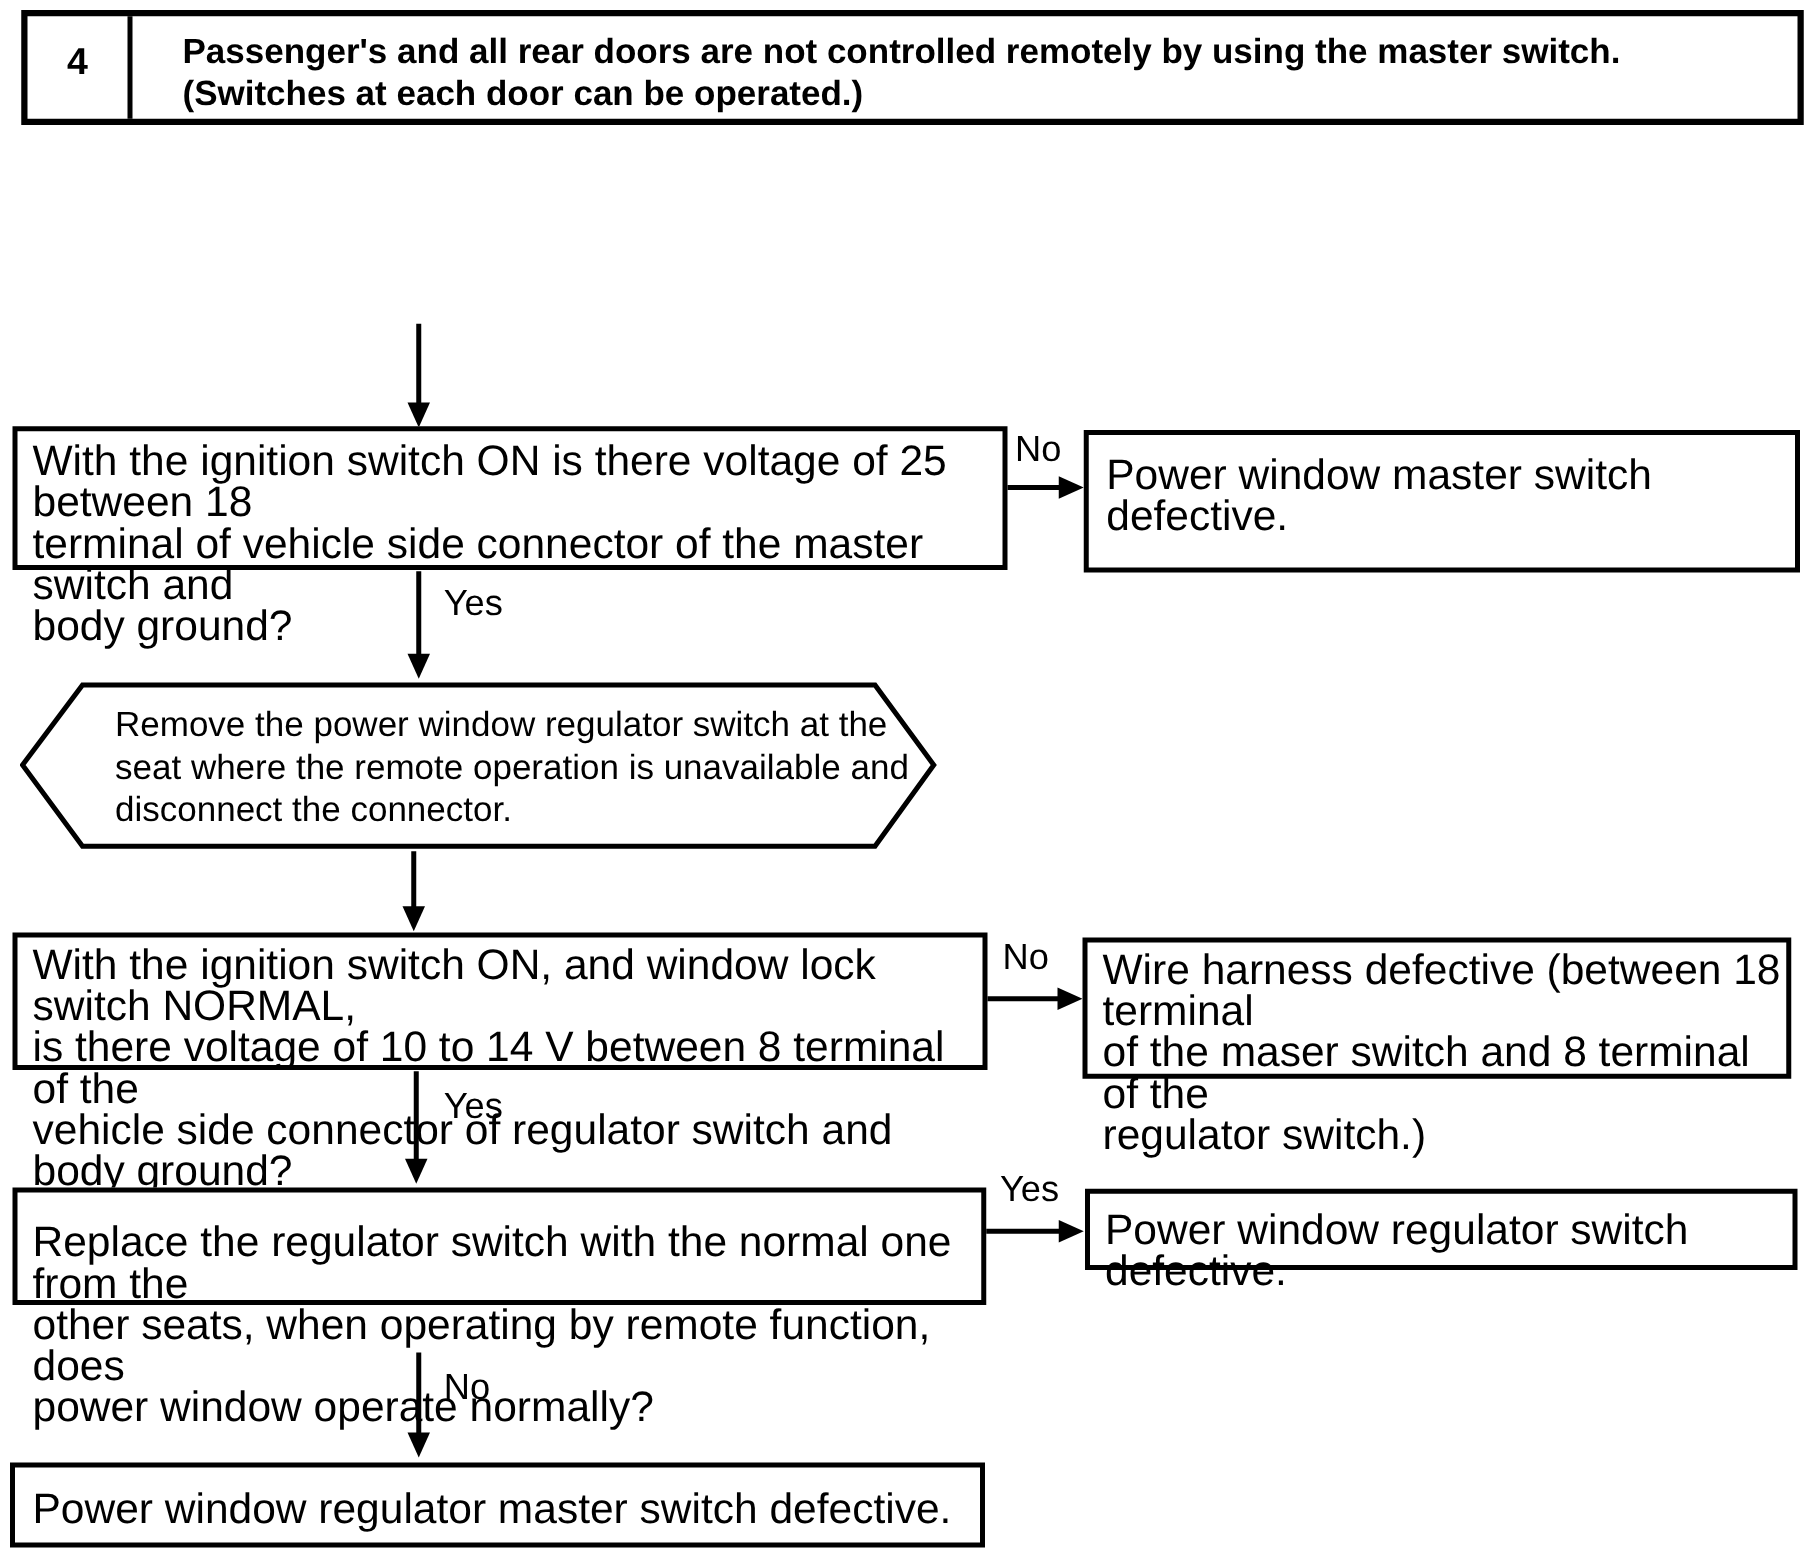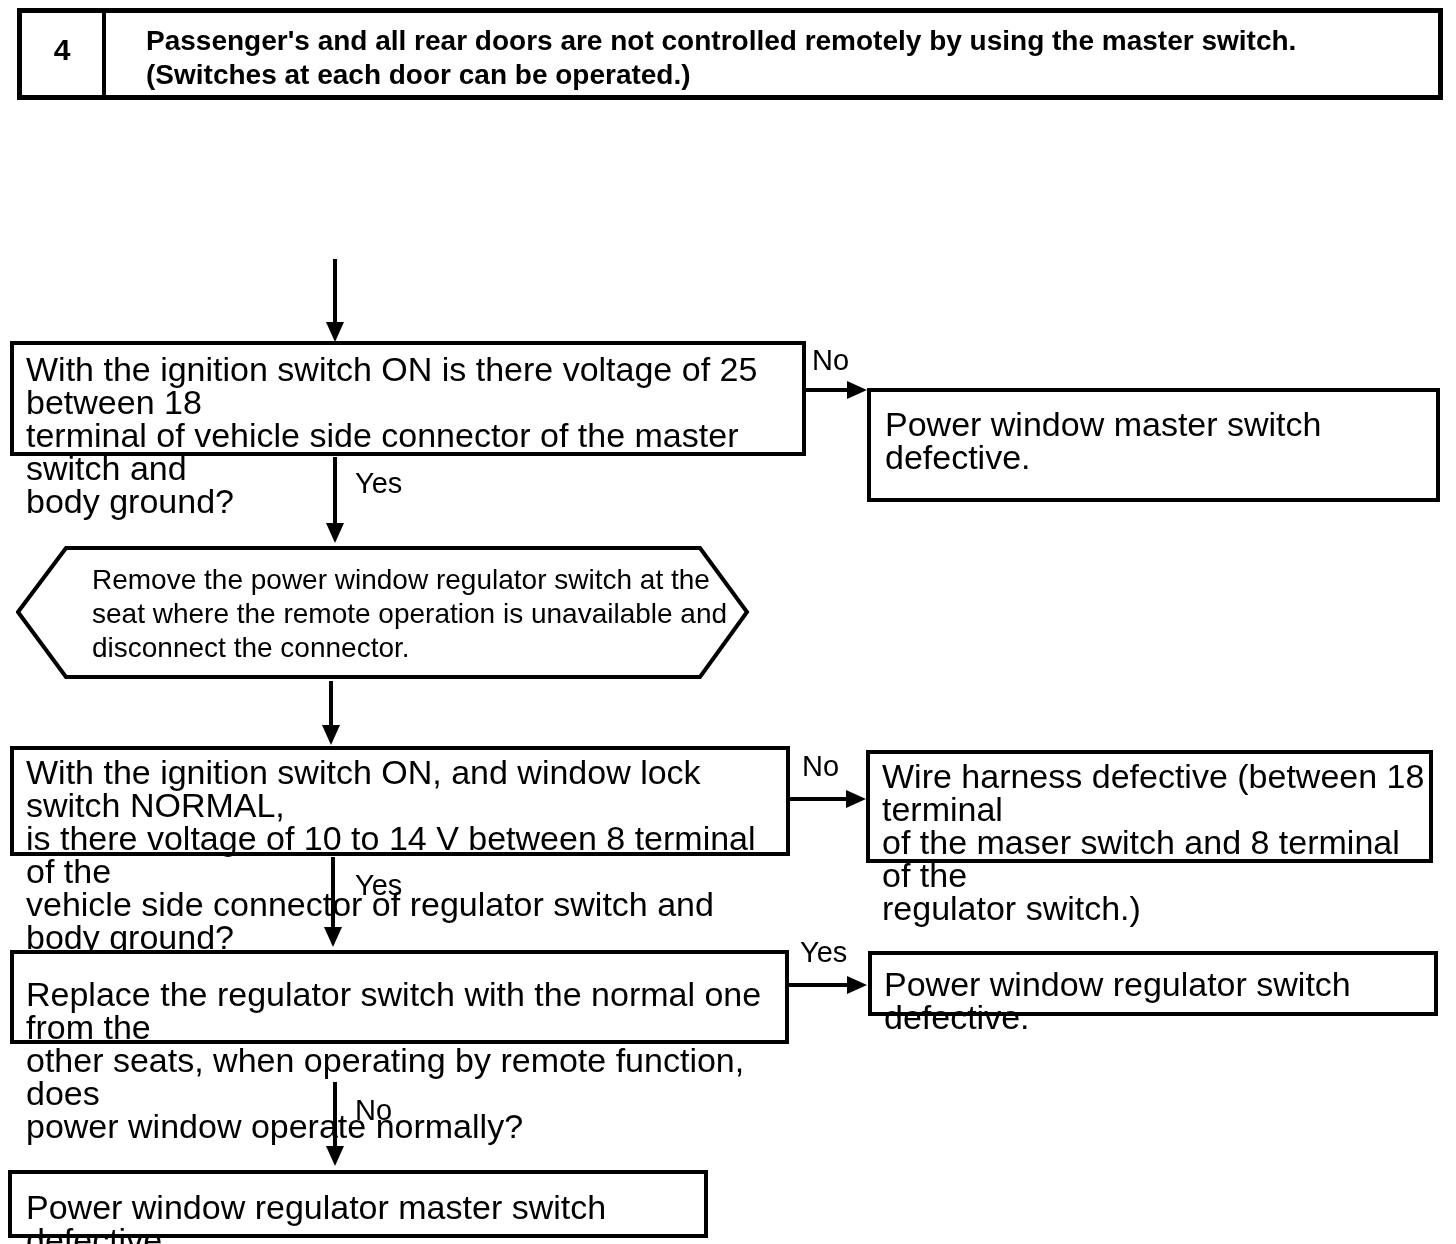--- a/index.html
+++ b/index.html
@@ -65,21 +65,21 @@
   <div class="vline" style="left:333px; top:259px; height:66px;"></div>
   <div class="head-down" style="left:326px; top:322px;"></div>
 
   <div class="rect" style="left:10px; top:341px; width:796px; height:115px; padding:8px 8px 0 12px;">With the ignition switch ON is there voltage of 25 between 18
 terminal of vehicle side connector of the master switch and
 body ground?</div>
 
   <div class="branch-label" style="left:812px; top:344px;">No</div>
   <div class="hline" style="left:806px; top:388px; width:44px;"></div>
   <div class="head-right" style="left:847px; top:381px;"></div>
-  <div class="rect" style="left:867px; top:344px; width:573px; height:114px; padding:16px 6px 0 14px;margin-top:44px;">Power window master switch defective.</div>
+  <div class="rect" style="left:867px; top:344px; width:573px; height:114px; padding:16px 6px 0 14px;">Power window master switch defective.</div>
 
   <div class="branch-label" style="left:355px; top:467px;">Yes</div>
   <div class="vline" style="left:333px; top:457px; height:68px;"></div>
   <div class="head-down" style="left:326px; top:523px;"></div>
 
   <div class="hex-group" style="left:16px; top:545px;">
     <svg width="734" height="136">
       <polygon points="2,67 50,3 684,3 731,67 684,132 50,132" fill="#ffffff" stroke="#000000" stroke-width="4"></polygon>
     </svg>
     <div class="hex-text" style="left:76px; top:18px;">Remove the power window regulator switch at the
@@ -111,15 +111,15 @@
 
   <div class="branch-label" style="left:800px; top:936px;">Yes</div>
   <div class="hline" style="left:789px; top:983px; width:60px;"></div>
   <div class="head-right" style="left:847px; top:976px;"></div>
   <div class="rect" style="left:868px; top:951px; width:570px; height:65px; padding:13px 4px 0 12px;">Power window regulator switch defective.</div>
 
   <div class="branch-label" style="left:355px; top:1094px;">No</div>
   <div class="vline" style="left:333px; top:1082px; height:66px;"></div>
   <div class="head-down" style="left:326px; top:1146px;"></div>
 
-  <div class="rect" style="left:8px; top:1170px; width:700px; height:68px; padding:17px 6px 0 14px;">Power window regulator master switch defective.</div>
+  <div class="rect" style="left:8px; top:1170px; width:780px; height:68px; padding:17px 6px 0 14px;">Power window regulator master switch defective.</div>
 
 </div>
 
 </body></html>

